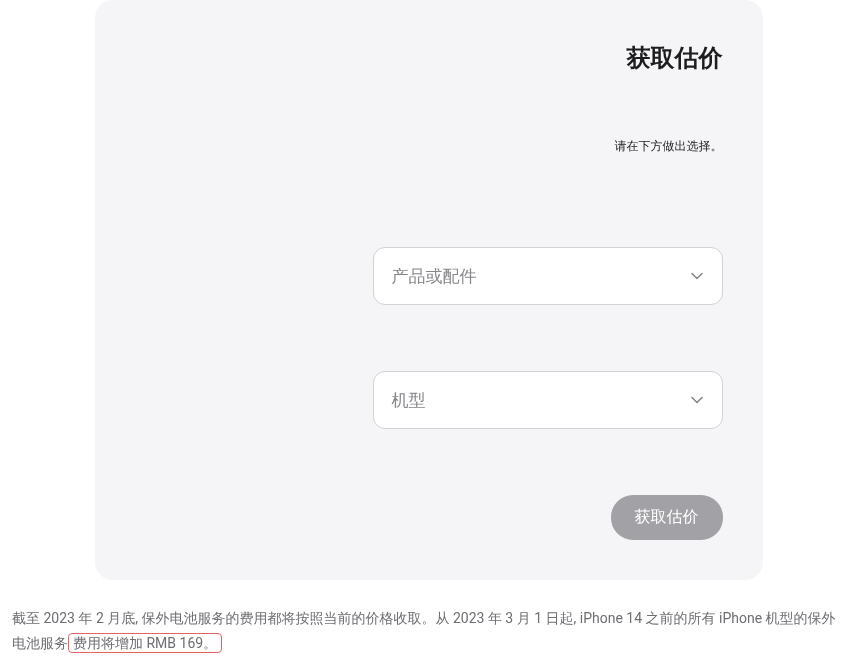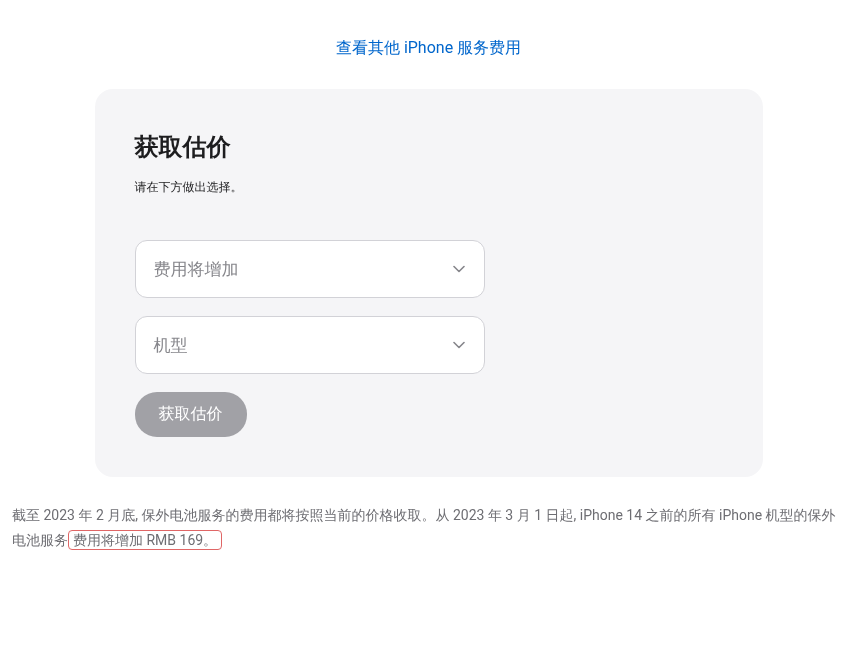--- a/index.html
+++ b/index.html
@@ -29,21 +29,22 @@
       font-weight: 400;
     }
     .card {
       background: #f5f5f7;
       border-radius: 18px;
       width: 668px;
       margin: 0 auto;
       padding: 42px 40px 40px 40px;
       display: flex;
       flex-direction: column;
-      align-items: flex-start;
+      align-items: flex-end;
+      gap: 48px;
     }
     .card-title {
       font-size: 24px;
       font-weight: 600;
       color: #1d1d1f;
       margin-bottom: 16px;
     }
     .card-subtitle {
       font-size: 12px;
       color: #1d1d1f;
@@ -116,30 +117,27 @@
       border-radius: 4px;
       padding: 1px 4px;
       display: inline;
     }
   </style>
 </head>
 <body>
 
 <div class="container">
 
-  <div class="top-link">
-    <a href="#">查看其他 iPhone 服务费用</a>
-  </div>
 
   <div class="card">
     <div class="card-title">获取估价</div>
     <div class="card-subtitle">请在下方做出选择。</div>
 
     <div class="select-box">
-      <span class="select-placeholder">费用将增加</span>
+      <span class="select-placeholder">产品或配件</span>
       <span class="chevron">
         <svg viewBox="0 0 12 8" fill="none">
             <path d="M1 1.5L6 6.5L11 1.5" stroke="#86868b" stroke-width="1.6" stroke-linecap="round" stroke-linejoin="round"></path>
           </svg>
       </span>
     </div>
 
     <div class="select-box">
       <span class="select-placeholder">机型</span>
       <span class="chevron">

